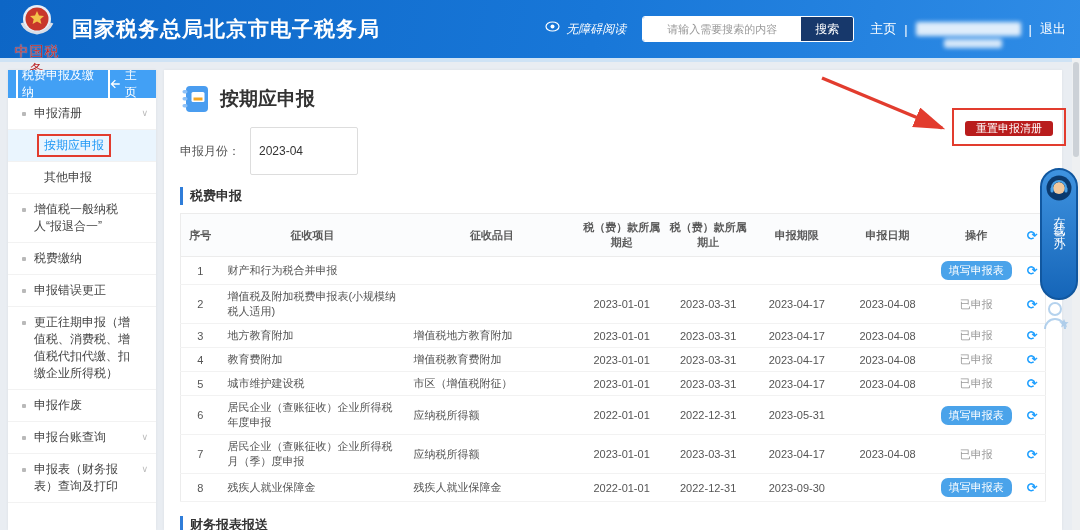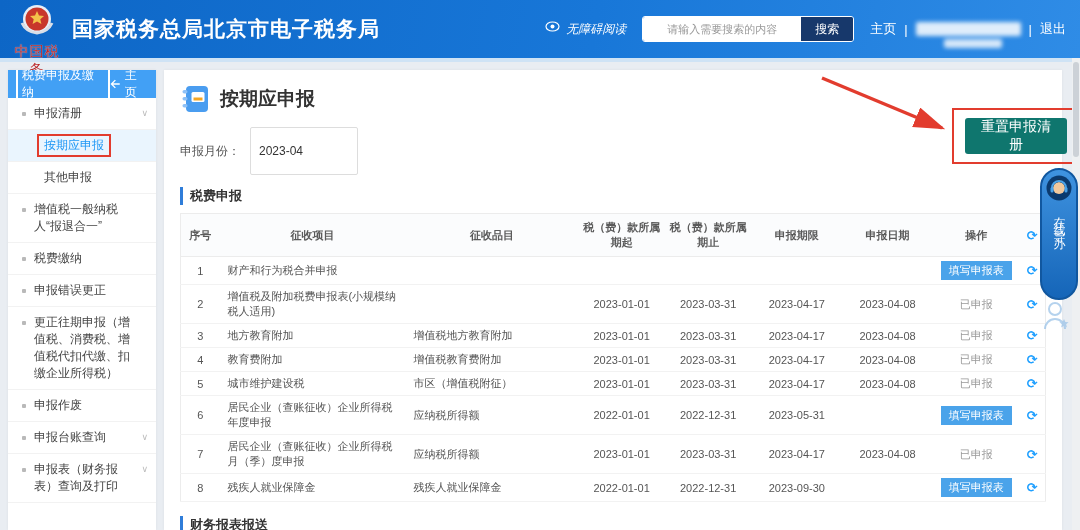--- a/index.html
+++ b/index.html
@@ -46,26 +46,26 @@
   .month-row { display:flex; align-items:center; gap:10px; font-size:12px; color:#555; margin-bottom:12px; }
   .month-input { width:108px; padding:16px 8px; border:1px solid #ddd; border-radius:2px; font-size:12px; color:#333; font-family:inherit; }
   .section-title { font-size:13px; font-weight:bold; color:#333; border-left:3px solid #2f7dd9; padding-left:7px; margin:10px 0 8px 0; }
 
   table { width:100%; border-collapse:collapse; font-size:11px; color:#555; border:1px solid #ececec; table-layout:fixed; }
   th { font-weight:bold; color:#5a5a5a; background:#fbfcfd; padding:6px 3px; border-bottom:1px solid #ececec; text-align:center; }
   td { padding:4px 3px; text-align:center; border-bottom:1px solid #f2f2f2; word-break:break-all; }
   td.left { text-align:left; padding-left:8px; }
   .refresh { color:#1e9fff; font-size:13px; font-weight:bold; cursor:pointer; }
   .act { display:inline-block; font-size:11px; }
-  .act.btn-fill { background:#4aa3ea; color:#fff; padding:2px 8px; border-radius:0; cursor:pointer; }
+  .act.btn-fill { background:#4aa3ea; color:#fff; padding:2px 8px; border-radius:7px; cursor:pointer; }
   .act.done { color:#999; }
 
   
   .reset-annot { position:absolute; left:952px; top:108px; border:2px solid #e23c2e; padding:8px 11px; background:transparent; }
-  .btn-primary { background:#0f766e; color:#fff; border:none; border-radius:3px; padding:0 11px; font-size:14px; cursor:pointer; font-family:inherit; }
+  .btn-primary { background:#b91c1c; color:#fff; border:none; border-radius:3px; padding:0 11px; font-size:11px; cursor:pointer; font-family:inherit; }
   #annot-arrow { position:absolute; left:0; top:0; pointer-events:none; z-index:50; }
 
   
   .guide-tab { position:absolute; left:1040px; top:168px; width:38px; height:132px;
     background:linear-gradient(180deg,#3f93e0,#1565b8); border:2px solid #11579f; border-radius:19px;
     display:flex; flex-direction:column; align-items:center; padding-top:5px; cursor:pointer; z-index:40; }
   .guide-text { writing-mode:vertical-rl; color:#fff; font-size:12px; letter-spacing:7px; margin-top:6px; }
   .fav-icon { position:absolute; left:1042px; top:300px; opacity:.75; cursor:pointer; z-index:39; }
   .scrollbar { position:absolute; right:0; top:58px; bottom:0; width:8px; background:#eef0f2; }
   .scrollbar .thumb { position:absolute; left:1px; top:4px; width:6px; height:95px; background:#ccd1d7; border-radius:3px; }

